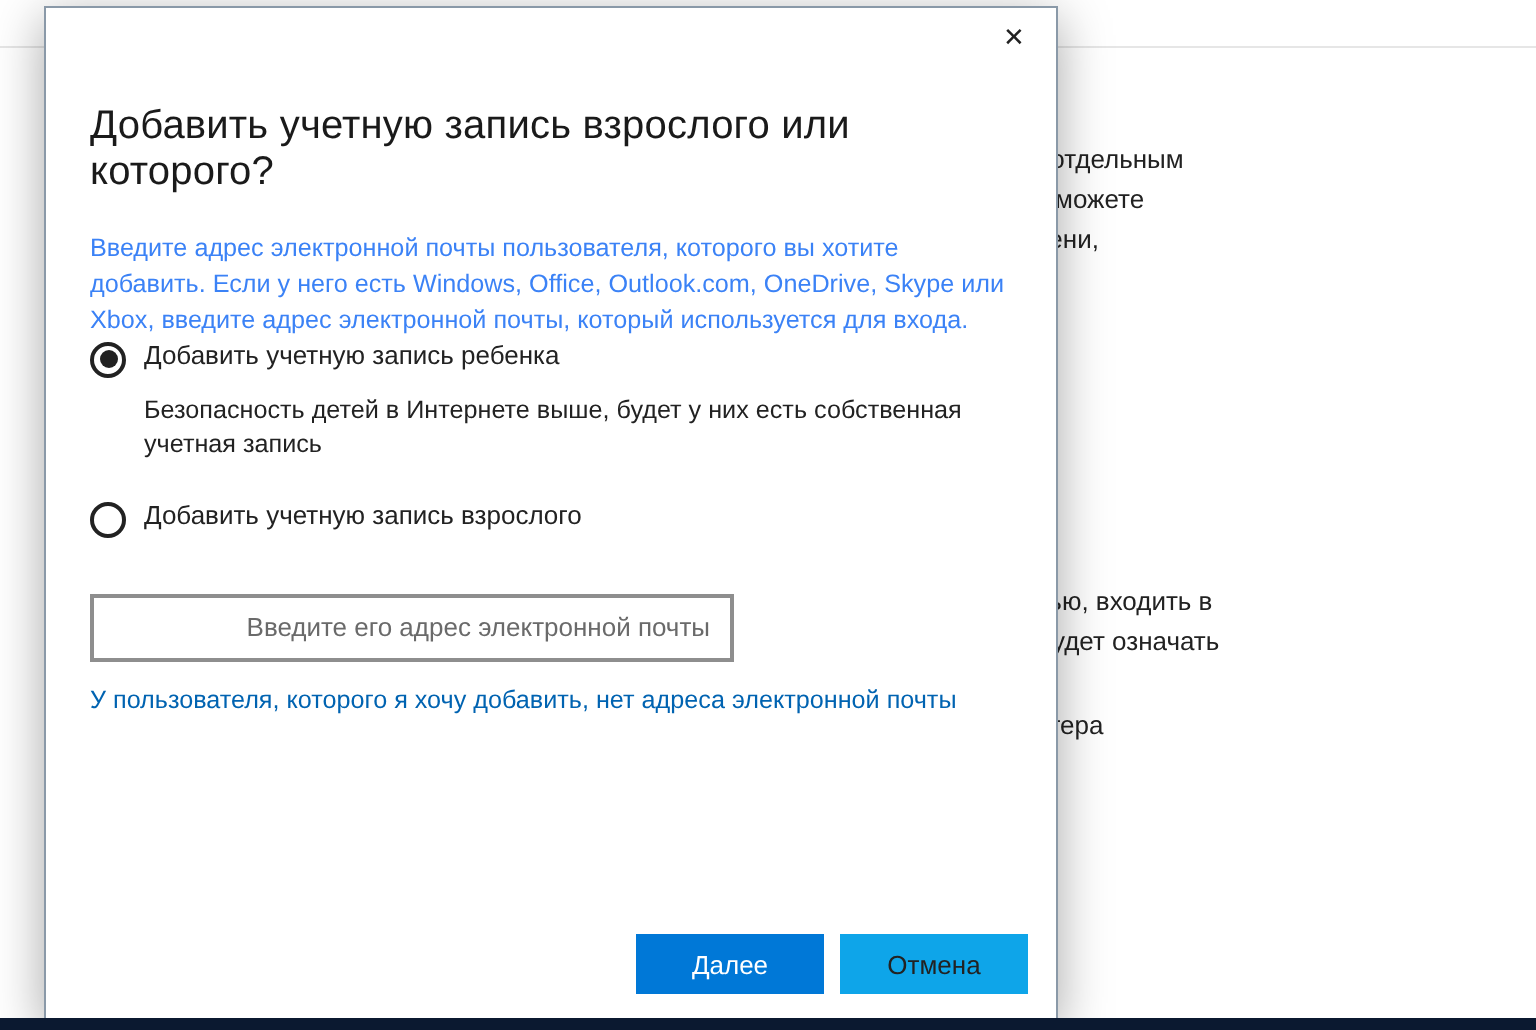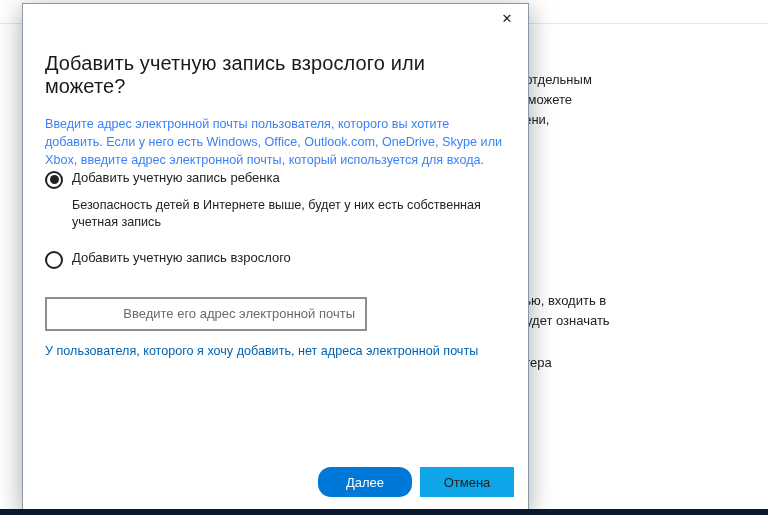--- a/index.html
+++ b/index.html
@@ -158,21 +158,20 @@
     .btn {
       width: 94px;
       height: 30px;
       border: none;
       font-size: 13px;
       cursor: pointer;
     }
     .btn-primary {
       background: #0078d7;
       color: #fff;
-      border-radius: 13px;
     }
     .btn-secondary {
       background: #0ea5e9;
       color: #222;
     }
     .taskbar {
       position: absolute;
       left: 0;
       right: 0;
       bottom: 0;
@@ -199,21 +198,21 @@
 </div>
 
 <div class="dialog">
 
   <div class="dialog-close">
     <span>✕</span>
   </div>
 
   <div class="dialog-body">
 
-    <h1 class="dlg-title">Добавить учетную запись взрослого или можете?</h1>
+    <h1 class="dlg-title">Добавить учетную запись взрослого или которого?</h1>
 
     <p class="dlg-desc">Введите адрес электронной почты пользователя, которого вы хотите добавить. Если у него есть Windows, Office, Outlook.com, OneDrive, Skype или Xbox, введите адрес электронной почты, который используется для входа.</p>
 
     <div class="radio-row">
       <span class="radio-circle checked"></span>
       <span class="radio-label">Добавить учетную запись ребенка</span>
     </div>
     <p class="radio-sub">Безопасность детей в Интернете выше, будет у них есть собственная учетная запись</p>
 
     <div class="radio-row second">

